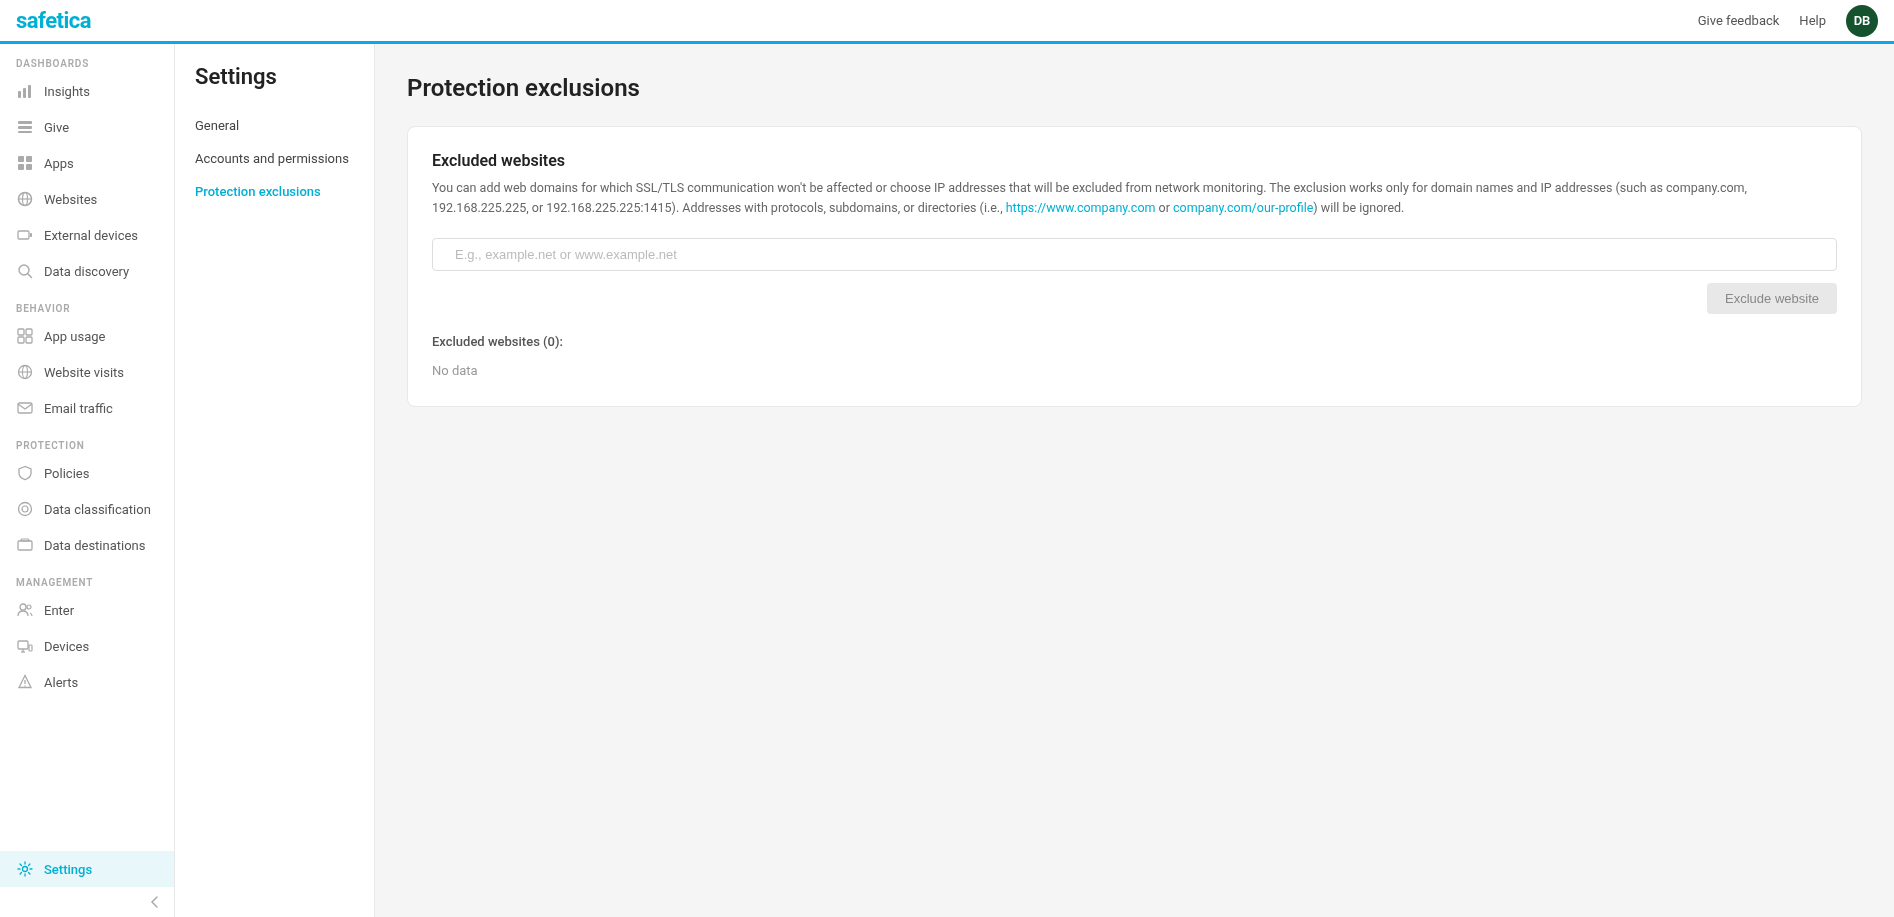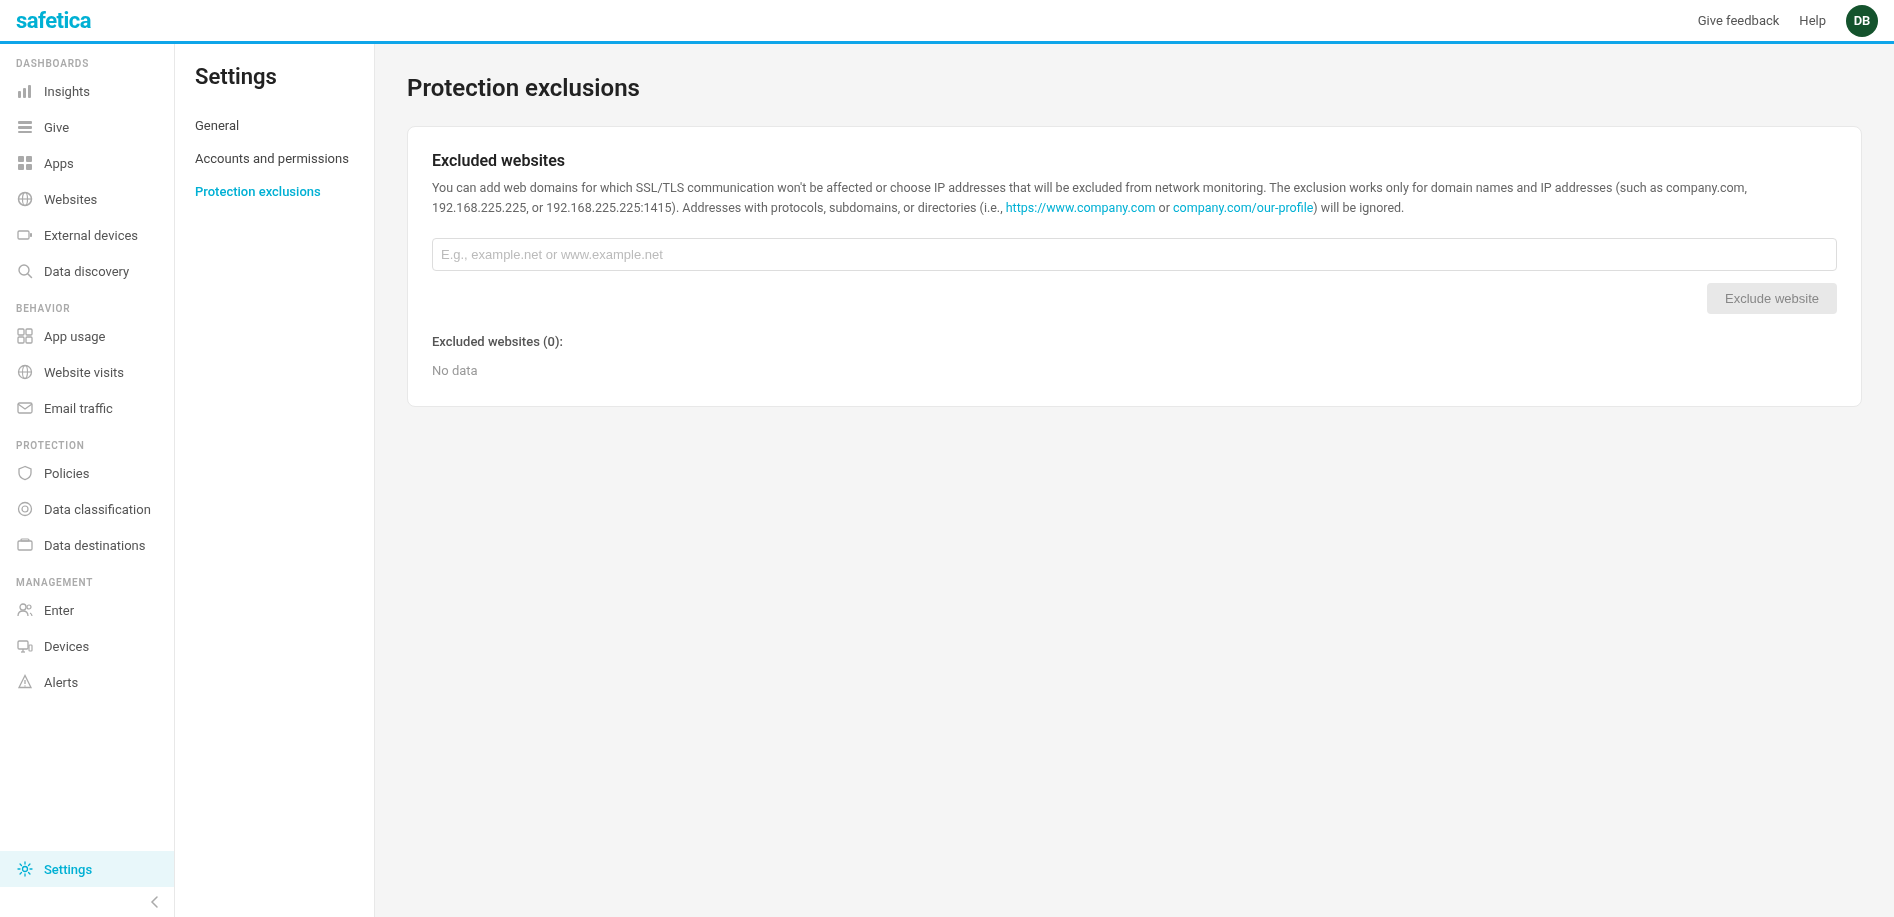--- a/index.html
+++ b/index.html
@@ -34,21 +34,21 @@
     .main-panel { flex: 1; overflow-y: auto; padding: 30px 32px; background: #f5f5f5; }
     .page-title { font-size: 24px; font-weight: 600; color: #222; margin-bottom: 24px; }
 
     
     .card { background: #fff; border-radius: 8px; border: 1px solid #e8e8e8; padding: 24px; margin-bottom: 20px; }
     .card-section-title { font-size: 16px; font-weight: 600; color: #222; margin-bottom: 8px; }
     .card-description { font-size: 12.5px; color: #666; line-height: 1.6; margin-bottom: 20px; }
 
     
     .field-label { font-size: 12.5px; color: #555; margin-bottom: 6px; }
-    .text-input { width: 100%; border: 1px solid #ddd; border-radius: 4px; padding: 8px 8px; font-size: 13px; color: #444; outline: none; background: #fff; }
+    .text-input { width: 100%; border: 1px solid #ddd; border-radius: 4px; padding: 8px 22px; font-size: 13px; color: #444; outline: none; background: #fff; }
     .text-input::placeholder { color: #bbb; }
 
     .exclude-btn-row { display: flex; justify-content: flex-end; margin-top: 12px; }
     .btn-exclude { background: #e8e8e8; color: #888; border: none; border-radius: 4px; padding: 8px 18px; font-size: 13px; cursor: not-allowed; }
 
     .excluded-count { font-size: 13px; color: #555; margin-top: 20px; margin-bottom: 10px; font-weight: 500; }
     .no-data { font-size: 13px; color: #999; padding: 4px 0; }
 
     
     svg { display: block; }

